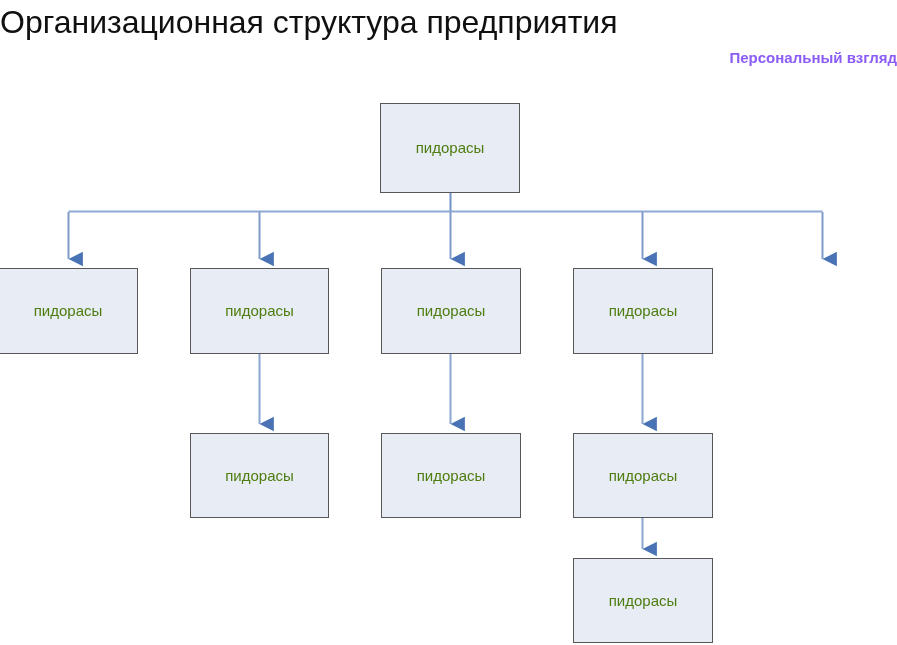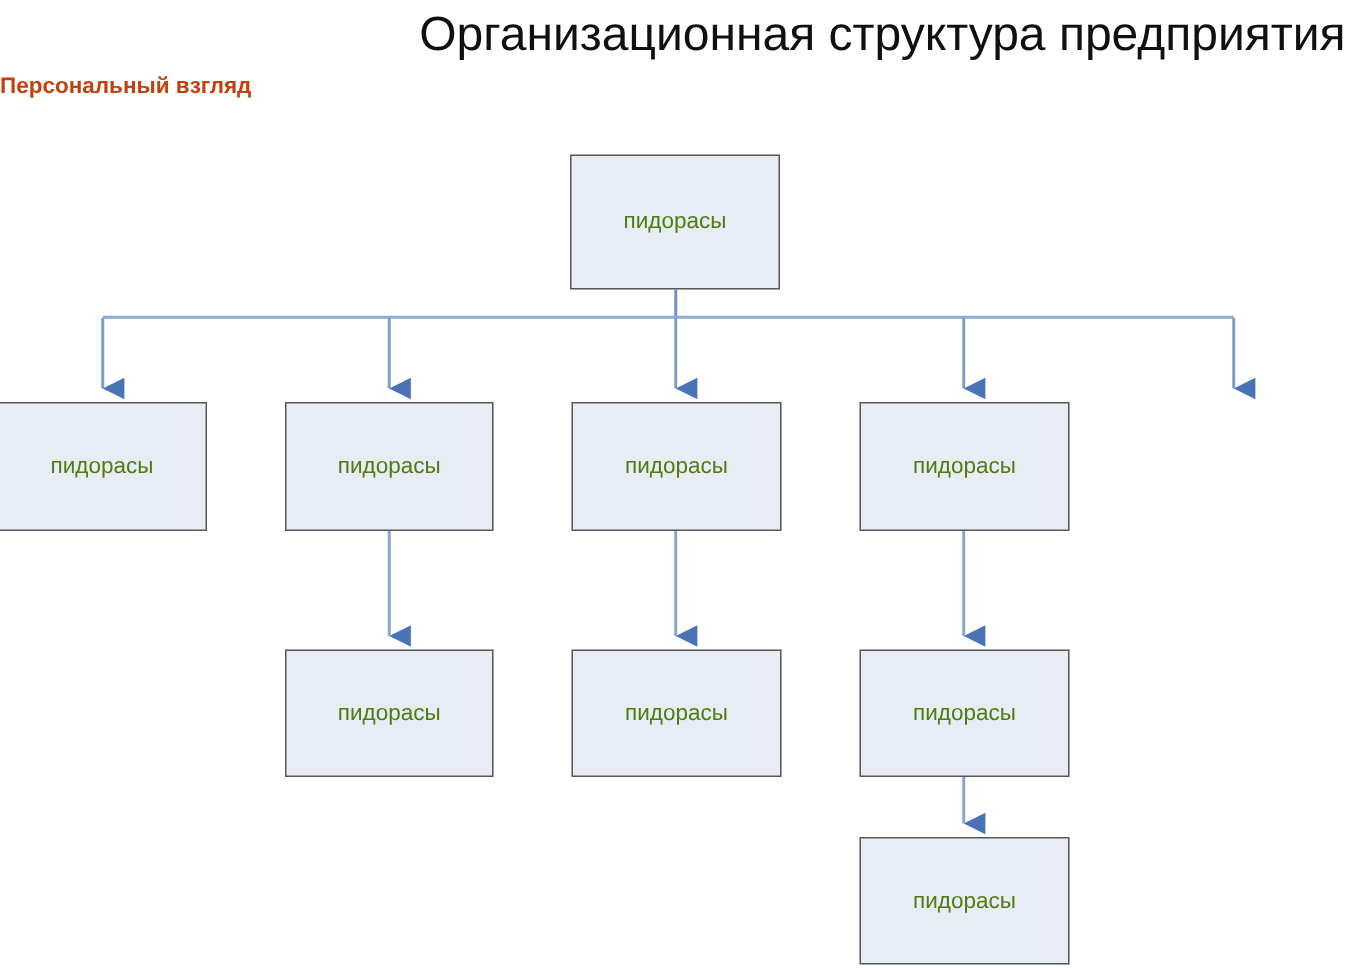--- a/index.html
+++ b/index.html
@@ -16,36 +16,36 @@
     width: 897px;
     height: 645px;
     background: #ffffff;
     overflow: hidden;
   }
   #title {
     position: absolute;
     left: 0;
     top: 4px;
     width: 897px;
-    text-align: right;
+    text-align: left;
     font-size: 32px;
     font-weight: 400;
     color: #101010;
     letter-spacing: 0px;
     white-space: nowrap;
   }
   #subtitle {
     position: absolute;
     left: 0;
     top: 49px;
     width: 897px;
-    text-align: left;
+    text-align: right;
     font-size: 15px;
     font-weight: 700;
-    color: #c2410c;
+    color: #8b5cf6;
     white-space: nowrap;
   }
   #connector-layer {
     position: absolute;
     left: 0;
     top: 0;
     width: 897px;
     height: 645px;
     pointer-events: none;
   }

